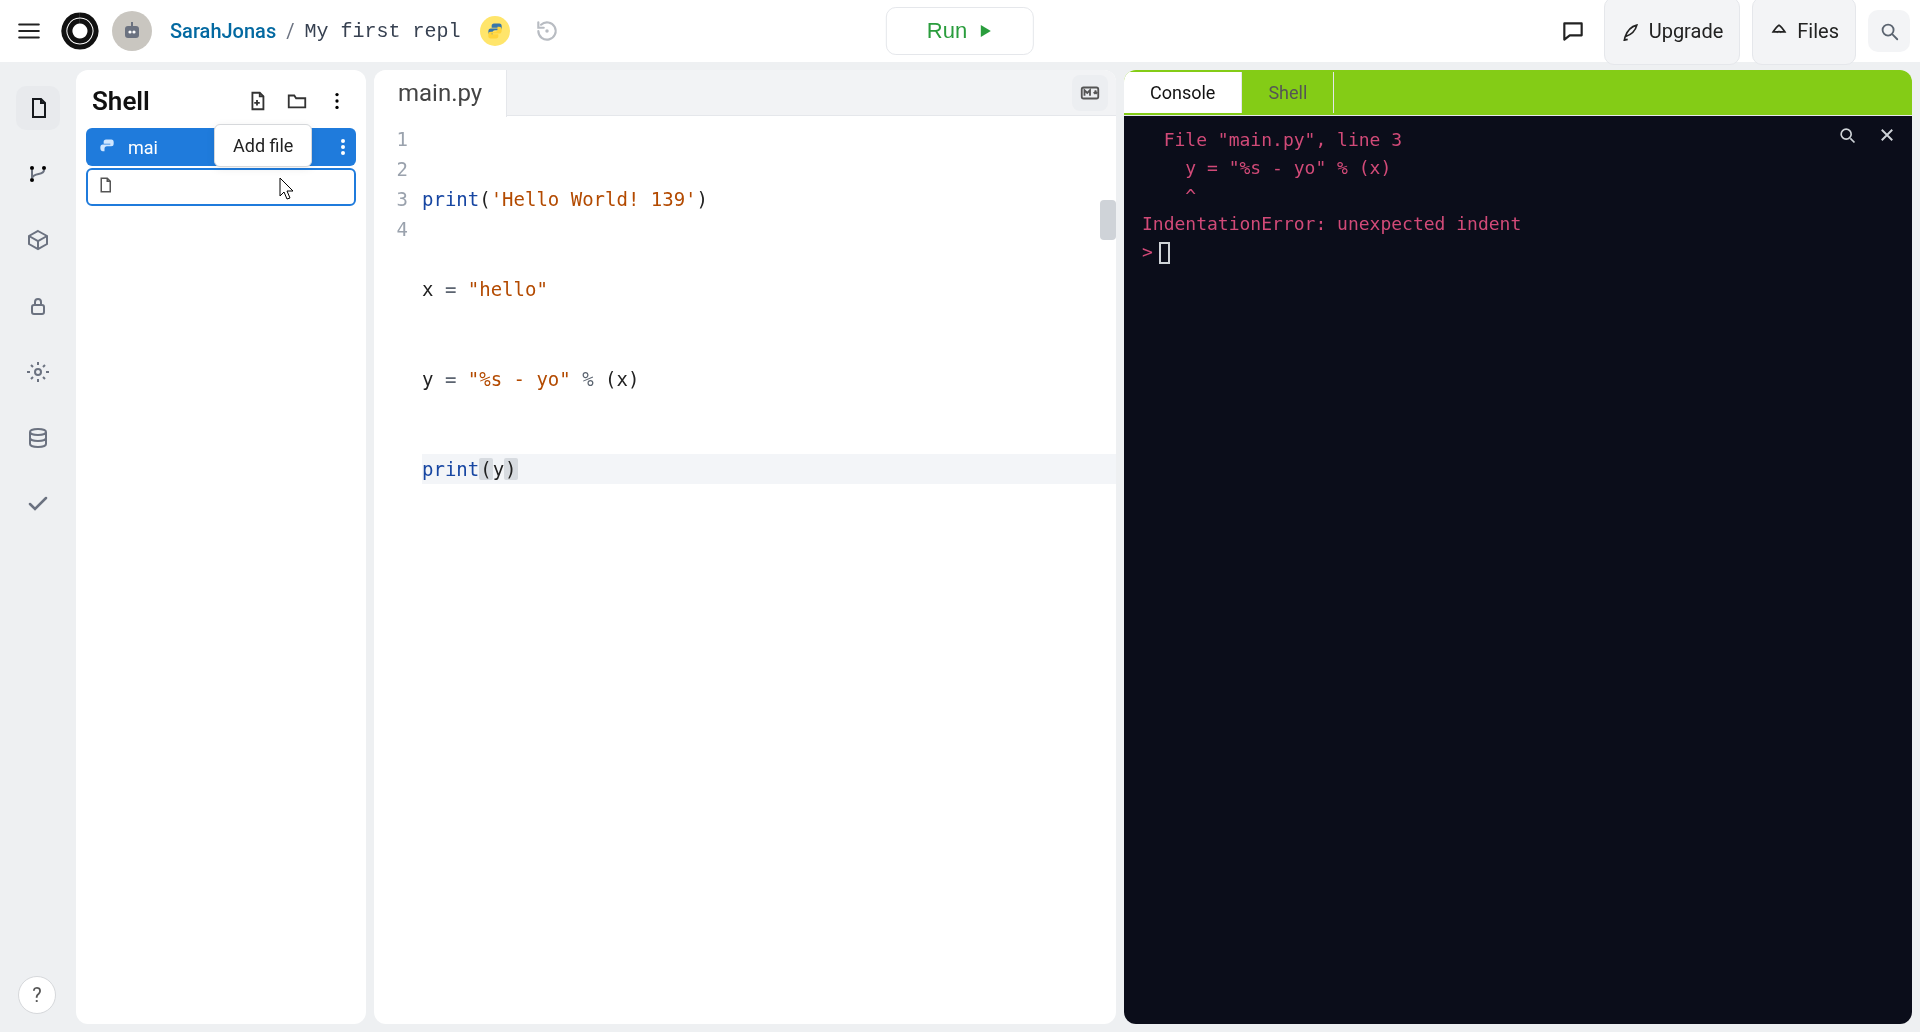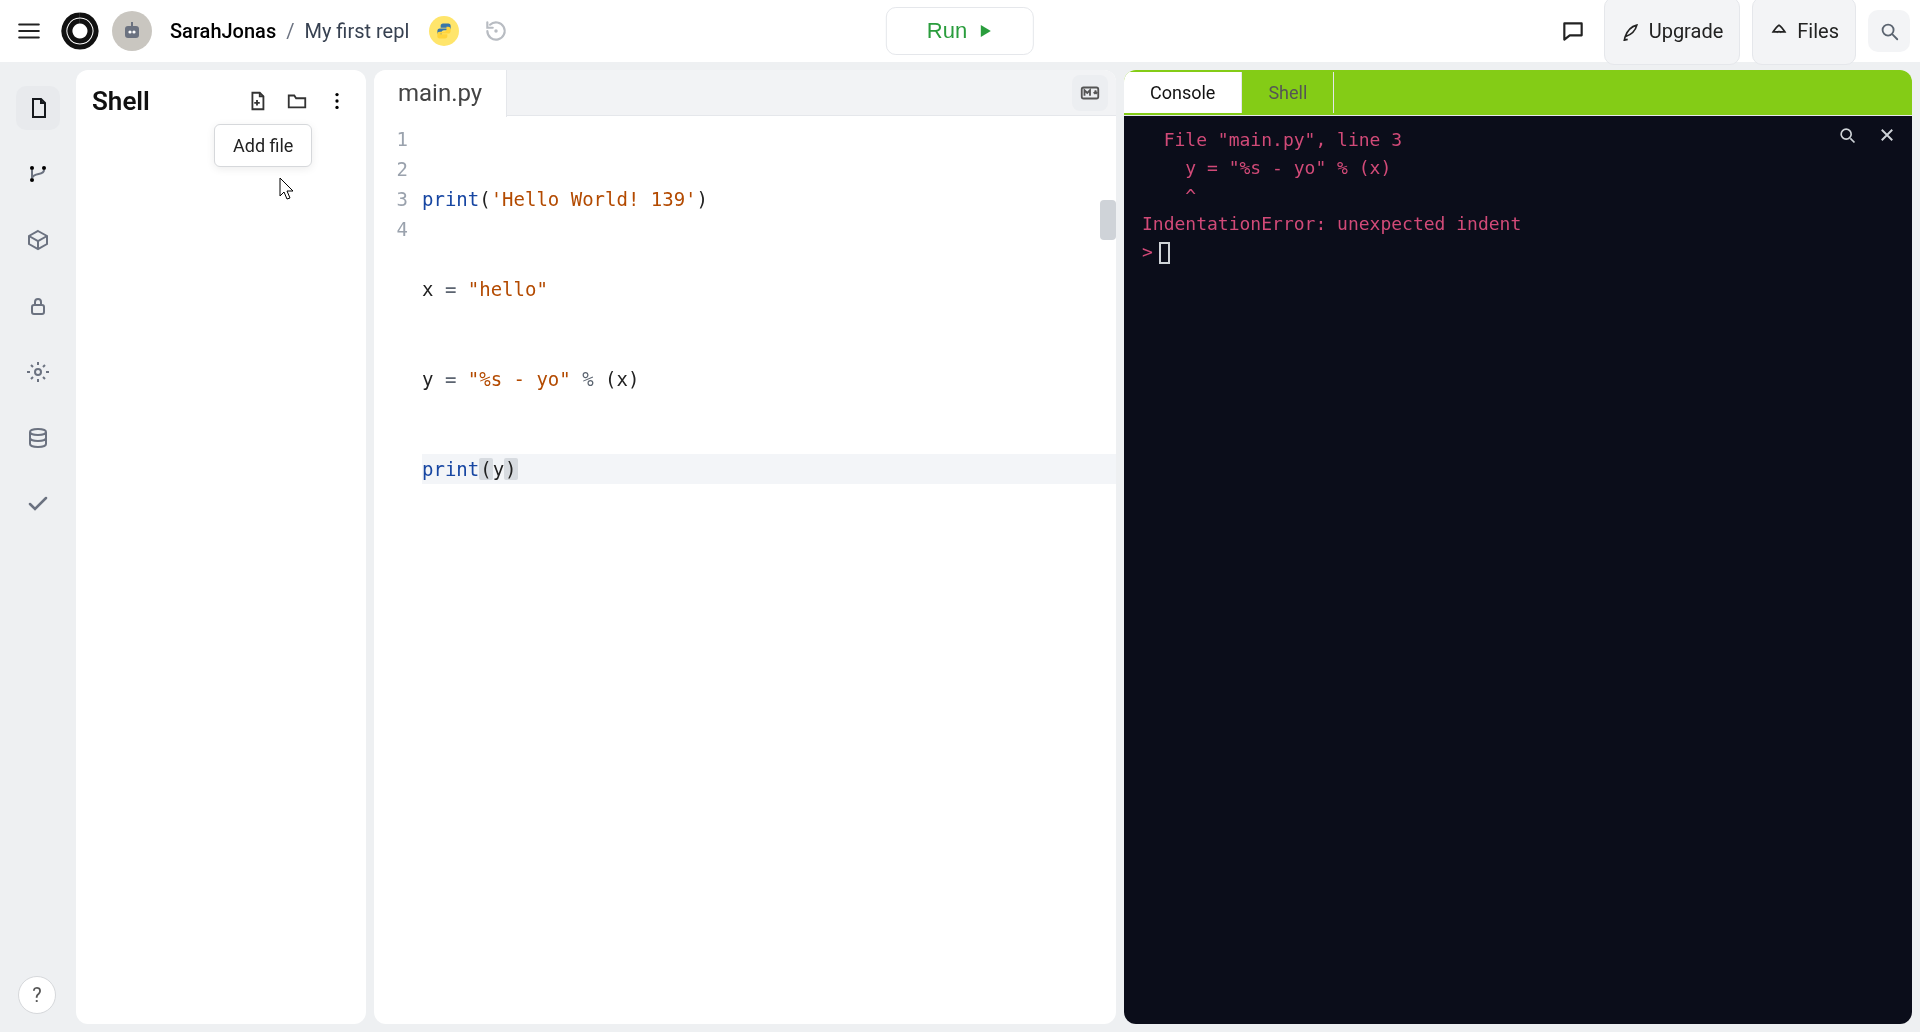--- a/index.html
+++ b/index.html
@@ -35,23 +35,23 @@
     width: 44px; height:44px;
     display:flex; align-items:center; justify-content:center;
   }
   .avatar {
     width:40px; height:40px; border-radius:50%;
     background:#c9c6c0;
     display:flex; align-items:center; justify-content:center;
     font-size:22px;
   }
   .breadcrumb { display:flex; align-items:center; gap:10px; font-size:20px; margin-left:8px;}
-  .breadcrumb .user { color:#000000; font-weight:500; }
+  .breadcrumb .user { color:#0369a1; font-weight:500; }
   .breadcrumb .sep { color:#6b7280; }
-  .breadcrumb .proj { color:#374151; }
+  .breadcrumb .proj { color:#374151;font-family:Liberation Mono, monospace; }
   .lang-icon {
     width:30px; height:30px; border-radius:50%;
     background:#ffe56b; display:flex; align-items:center; justify-content:center;
     margin-left:10px;
   }
   .history-icon {
     width:30px;height:30px; display:flex;align-items:center;justify-content:center;
     color:#bbb; margin-left:12px; cursor:pointer;
   }
 
@@ -357,20 +357,44 @@
         <div class="files-action">
           <svg viewBox="0 0 24 24">
               <circle cx="12" cy="5" r="1.8"></circle>
               <circle cx="12" cy="12" r="1.8"></circle>
               <circle cx="12" cy="19" r="1.8"></circle>
             </svg>
         </div>
       </div>
     </div>
 
+    <div class="file-list">
+      <div class="file-item selected">
+        <span class="ficon">
+          <svg viewBox="0 0 24 24" width="20" height="20">
+              <path d="M12 3c-4 0-4 2-4 3v2h8V9h-9c-2 0-3 1-3 4s1 4 3 4h2v-3c0-2 1-3 3-3h5c2 0 3-1 3-3V6c0-1 0-3-4-3h-4z" fill="#cfe6ff"></path>
+            </svg>
+        </span>
+        <span>mai</span>
+        <div class="fops">
+            <span></span>
+            <span></span>
+            <span></span>
+          </div>
+      </div>
+      <div class="newfile-row">
+        <span class="ficon">
+          <svg viewBox="0 0 24 24" width="18" height="18">
+              <path d="M7 3h8l4 4v14H7z" fill="none" stroke="#555" stroke-width="2"></path>
+              <path d="M15 3v4h4" fill="none" stroke="#555" stroke-width="2"></path>
+            </svg>
+        </span>
+        <input type="text" value="" style="">
+      </div>
+    </div>
 
     <svg class="pointer-cursor" viewBox="0 0 20 26">
       <path d="M2 2l0 18 4-4 3 7 3-1-3-7h6z" fill="#fff" stroke="#000" stroke-width="1"></path>
     </svg>
   </div>
 
   <div class="editor-panel">
     <div class="editor-tabs">
       <div class="ed-tab">main.py</div>
       <div class="ed-md">

